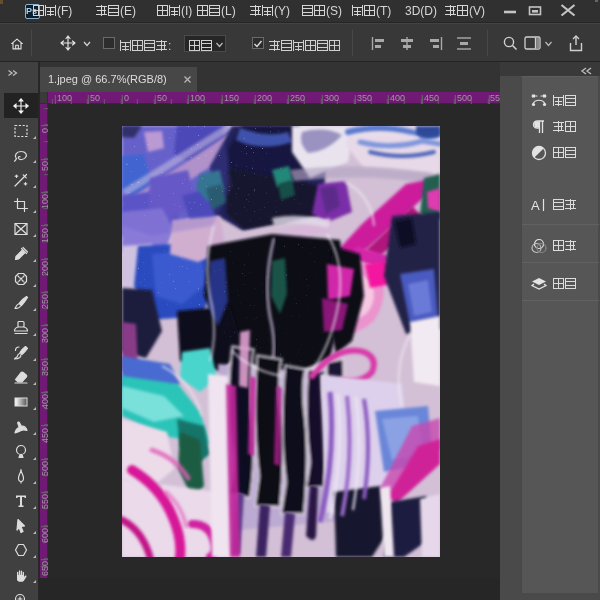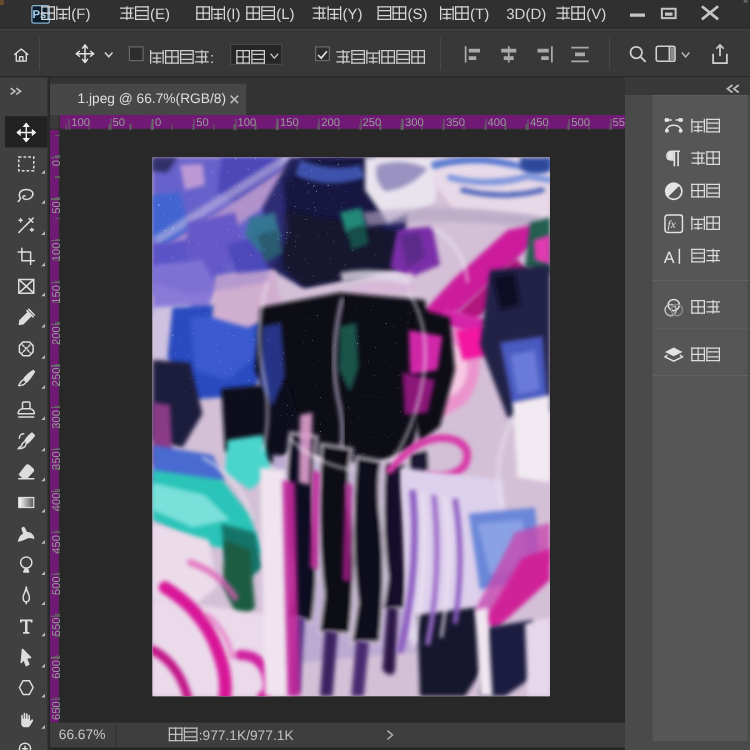--- a/index.html
+++ b/index.html
@@ -268,21 +268,21 @@
       <div class="abs" style="left:33px;top:370px;width:0;height:0;border-left:3px solid transparent;border-bottom:3px solid #bbb"></div>
       <div class="abs" style="left:33px;top:395px;width:0;height:0;border-left:3px solid transparent;border-bottom:3px solid #bbb"></div>
       <div class="abs" style="left:33px;top:419px;width:0;height:0;border-left:3px solid transparent;border-bottom:3px solid #bbb"></div>
       <div class="abs" style="left:33px;top:444px;width:0;height:0;border-left:3px solid transparent;border-bottom:3px solid #bbb"></div>
       <div class="abs" style="left:33px;top:469px;width:0;height:0;border-left:3px solid transparent;border-bottom:3px solid #bbb"></div>
       <div class="abs" style="left:33px;top:493px;width:0;height:0;border-left:3px solid transparent;border-bottom:3px solid #bbb"></div>
       <div class="abs" style="left:33px;top:518px;width:0;height:0;border-left:3px solid transparent;border-bottom:3px solid #bbb"></div>
   </div>
   <div id="tabbar" class="abs">
     <div id="tab">
-        <span style="position:absolute;left:22px;top:6px">1.jpeg @ 66.7%(RGB/8)</span>
+        <span style="position:absolute;left:8px;top:6px">1.jpeg @ 66.7%(RGB/8)</span>
       <svg style="position:absolute;right:5px;top:8px" width="9" height="9">
           <path d="M1.5 1.5 L7.5 7.5 M7.5 1.5 L1.5 7.5" stroke="#b5b5b5" stroke-width="1.3"></path>
         </svg>
     </div>
   </div>
   <div id="hruler" class="abs ruler" style="left:48px;top:92px;width:452px;height:12px;border-bottom:1px solid #2e2e2e">
       <div class="abs" style="left:0;top:0;width:452px;height:12px;background:repeating-linear-gradient(90deg,#6a6a6a 0px,#6a6a6a 1px,transparent 1px,transparent 33.35px);background-position:6.8px 0;-webkit-mask-image:linear-gradient(transparent 3px,#000 3px)"></div>
       <div class="abs" style="left:0;top:0;width:452px;height:12px;background:repeating-linear-gradient(90deg,transparent 0px,transparent 15.675px,#5f5f5f 15.675px,#5f5f5f 16.675px);background-position:6.8px 0;-webkit-mask-image:linear-gradient(transparent 7px,#000 7px)"></div>
       <span class="num" style="left:9px;top:1px">100</span>
       <span class="num" style="left:42px;top:1px">50</span>
@@ -480,28 +480,20 @@
 
     <g filter="url(#spk)">
           <path d="M110 0 L175 0 L205 25 L202 66 L176 92 L120 104 L92 88 L88 40 Z M86 120 L218 114 L224 168 L208 232 L162 252 L108 228 L82 170 Z"></path>
         </g>
     <g filter="url(#spk2)">
           <path d="M16 120 L85 116 L92 160 L80 190 L28 194 L12 160 Z M0 0 L150 0 L160 30 L130 70 L60 95 L0 90 Z"></path>
         </g>
   </svg>
 
   </div>
-  <div id="status" class="abs">
-    <span class="abs" style="left:7px;top:4px">66.67%</span>
-    <div class="abs" style="left:52px;top:0;width:1px;height:20px;background:#333"></div>
-    <span class="abs" style="left:95px;top:4px;color:#c0c0c0"><span class="z za"></span><span class="z zb"></span>:977.1K/977.1K</span>
-    <svg class="abs" style="left:268px;top:5px" width="8" height="10">
-        <path d="M2 1.5 L6 5 L2 8.5" fill="none" stroke="#b0b0b0" stroke-width="1.2"></path>
-      </svg>
-  </div>
   <div id="dock" class="abs">
     <div class="abs" style="left:0;top:0;width:100px;height:14px;background:#393939"></div>
     <svg class="abs" style="left:80px;top:4px" width="14" height="10">
         <path d="M11 2 L7 5 L11 8 M6 2 L2 5 L6 8" fill="none" stroke="#bdbdbd" stroke-width="1.4"></path>
       </svg>
     <div id="panel">
       <div class="pit" style="top:11px">
         <svg width="16" height="16" viewBox="0 0 16 16" class="ico">
             <path d="M2 11 C4 6,12 6,14 11 M1 3 L6 3 M10 3 L15 3"></path>
             <rect x="1" y="1.5" width="3" height="3" fill="#e3e3e3" stroke="none"></rect>
@@ -517,27 +509,20 @@
             <path d="M4 2.5 C3 3,2.8 7,4.5 8.5 L8 8.5 L8 2.5 Z" fill="#e3e3e3"></path>
           </svg>
         <span class="plbl"><span class="z zc"></span><span class="z za"></span></span>
       </div>
       <div class="pit" style="top:63px">
         <svg width="16" height="16" viewBox="0 0 16 16">
             <circle cx="8" cy="8" r="6.5" fill="none" stroke="#e3e3e3" stroke-width="1.3"></circle>
             <path d="M3.4 12.6 A 6.5 6.5 0 0 1 12.6 3.4 Z" fill="#e3e3e3"></path>
           </svg>
         <span class="plbl"><span class="z za"></span><span class="z zb"></span></span>
-      </div>
-      <div class="pit" style="top:89px">
-        <svg width="16" height="16" viewBox="0 0 16 16">
-            <rect x="1" y="1" width="14" height="14" rx="2" fill="none" stroke="#e3e3e3" stroke-width="1.2"></rect>
-            <text x="3" y="11.5" fill="#e3e3e3" font-size="9" font-style="italic" font-family="Liberation Serif">fx</text>
-          </svg>
-        <span class="plbl"><span class="z zd"></span><span class="z za"></span></span>
       </div>
       <div class="pit" style="top:115px">
         <svg width="16" height="16" viewBox="0 0 16 16">
             <text x="0" y="13" fill="#e3e3e3" font-size="13" font-family="Liberation Sans">A</text>
             <line x1="12.5" y1="2" x2="12.5" y2="14" stroke="#e3e3e3" stroke-width="1.2"></line>
           </svg>
         <span class="plbl"><span class="z zb"></span><span class="z zc"></span></span>
       </div>
       <div class="psep" style="top:147px"></div>
       <div class="pit" style="top:156px">

